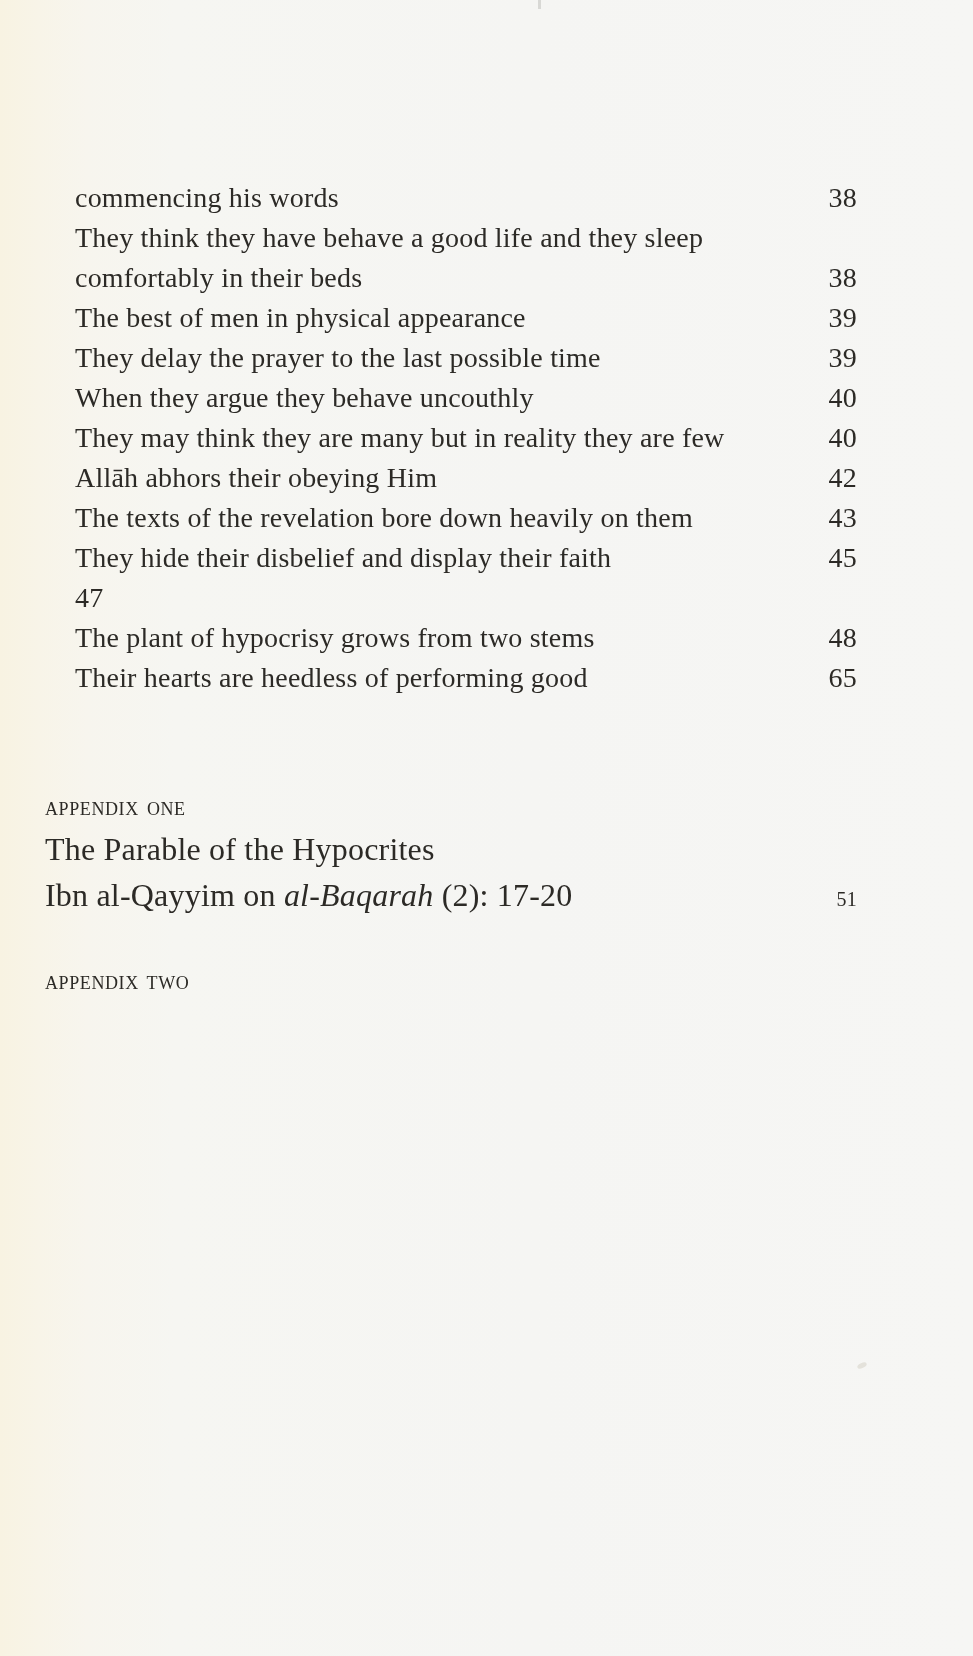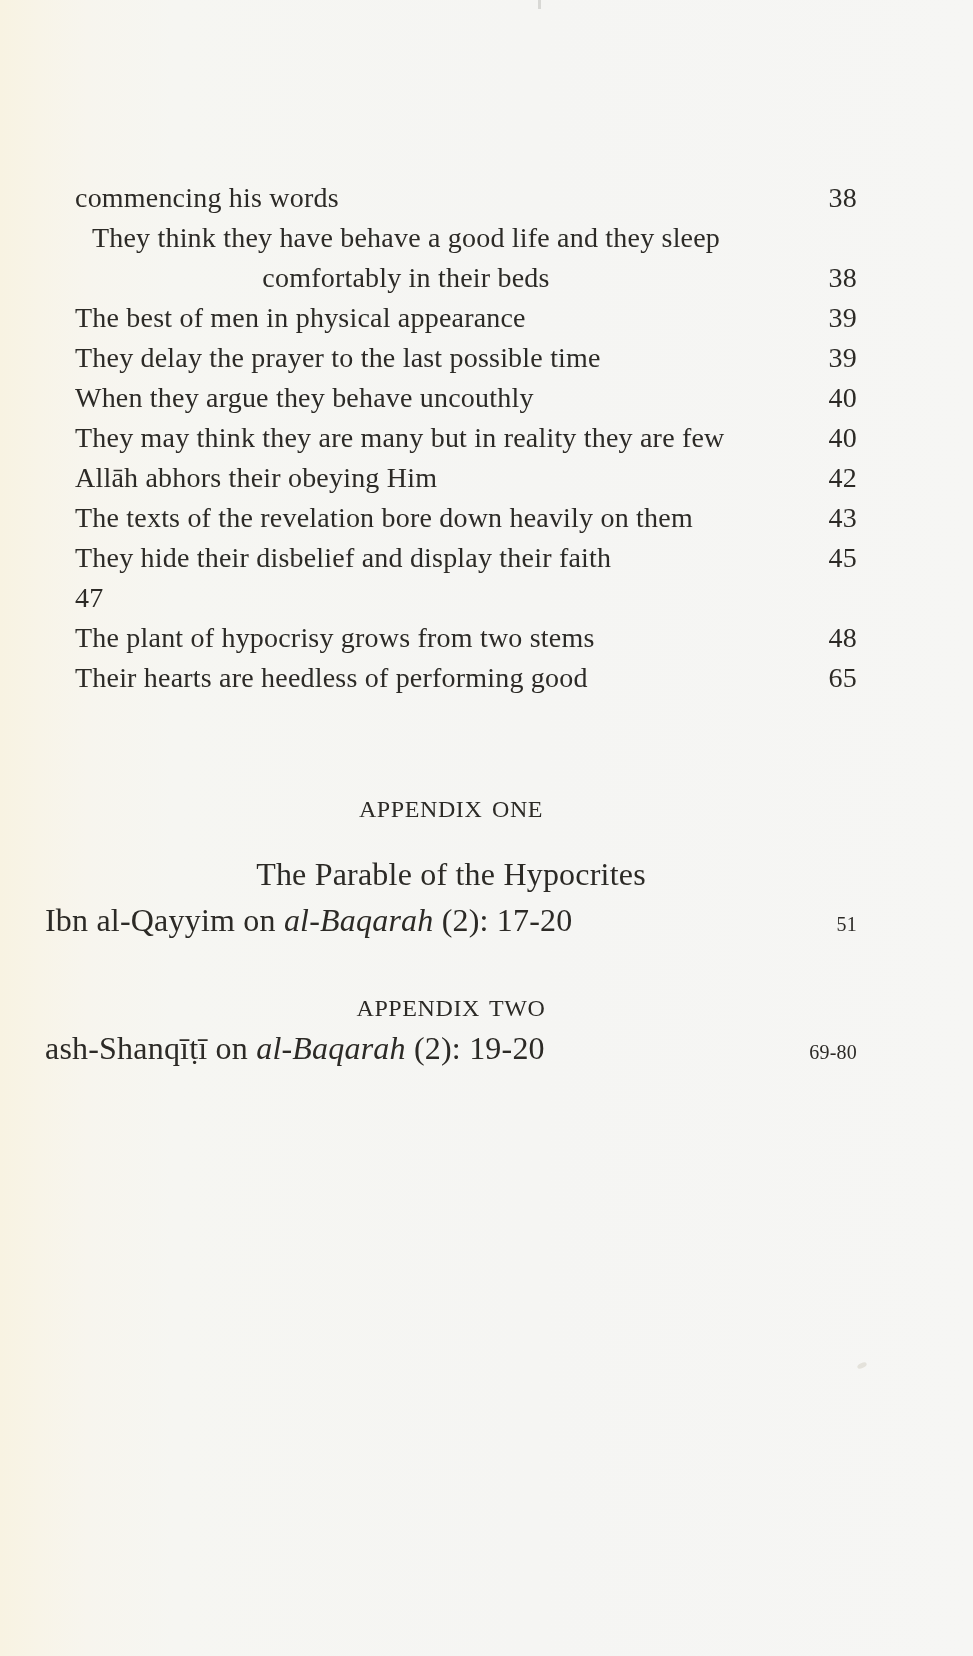--- a/index.html
+++ b/index.html
@@ -10,50 +10,48 @@
     overflow: hidden;
     background: linear-gradient(90deg,
       #f8f3e2 0%, #f8f4e8 4%, #f7f5ee 9%,
       #f6f6f2 18%, #f5f5f3 55%, #f6f6f4 100%);
     font-family: "Liberation Serif", "DejaVu Serif", serif;
     color: #2c2a26;
     -webkit-font-smoothing: antialiased;
   }
   .content {
     padding: 178px 116px 0 45px; 
-    text-align: center;
   }
   
   .toc-row {
     display: flex;
     justify-content: space-between;
     align-items: baseline;
     line-height: 40px;
     font-size: 28px;
     padding-left: 30px; 
     letter-spacing: 0.2px;
   }
   .toc-row .entry-text { white-space: nowrap; }
   .toc-row.wrap { align-items: flex-end; }
   .toc-row.wrap .entry-text { white-space: normal; max-width: 662px; }
   .entry-page { white-space: nowrap; }
   
   .appendix-one { margin-top: 94px; }
   .appendix-two { margin-top: 44px; }
   .appendix-label {
-    font-size: 24px;
+    font-size: 18px;
     line-height: 34px;
     letter-spacing: 0.6px;
     word-spacing: 3px;
   }
   .appendix-title {
     font-size: 32px;
     line-height: 46px;
     letter-spacing: 0.2px;
-    margin-top: 25px;
   }
   .appendix-ref {
     display: flex;
     justify-content: space-between;
     align-items: baseline;
     font-size: 32px;
     line-height: 46px;
     letter-spacing: 0.2px;
   }
   .appendix-ref .entry-page { font-size: 20px; }
@@ -130,22 +128,18 @@
     <div class="appendix-label">APPENDIX ONE</div>
     <div class="appendix-title">The Parable of the Hypocrites</div>
     <div class="appendix-ref">
       <span class="ref-text"><span>Ibn al-Qayyim on </span><span class="ref-italic">al-Baqarah</span><span> (2): 17-20</span></span>
       <span class="entry-page">51</span>
     </div>
   </section>
 
   <section class="appendix-two">
     <div class="appendix-label">APPENDIX TWO</div>
-    <div class="appendix-ref">
-      <span class="ref-text"><span>ash-Shanqīṭī on </span><span class="ref-italic">al-Baqarah</span><span> (2): 19-20</span></span>
-      <span class="entry-page">69-80</span>
-    </div>
   </section>
 
 </div>
 
 <div class="mark-top"></div>
 <div class="mark-bottom"></div>
 
 </body></html>

